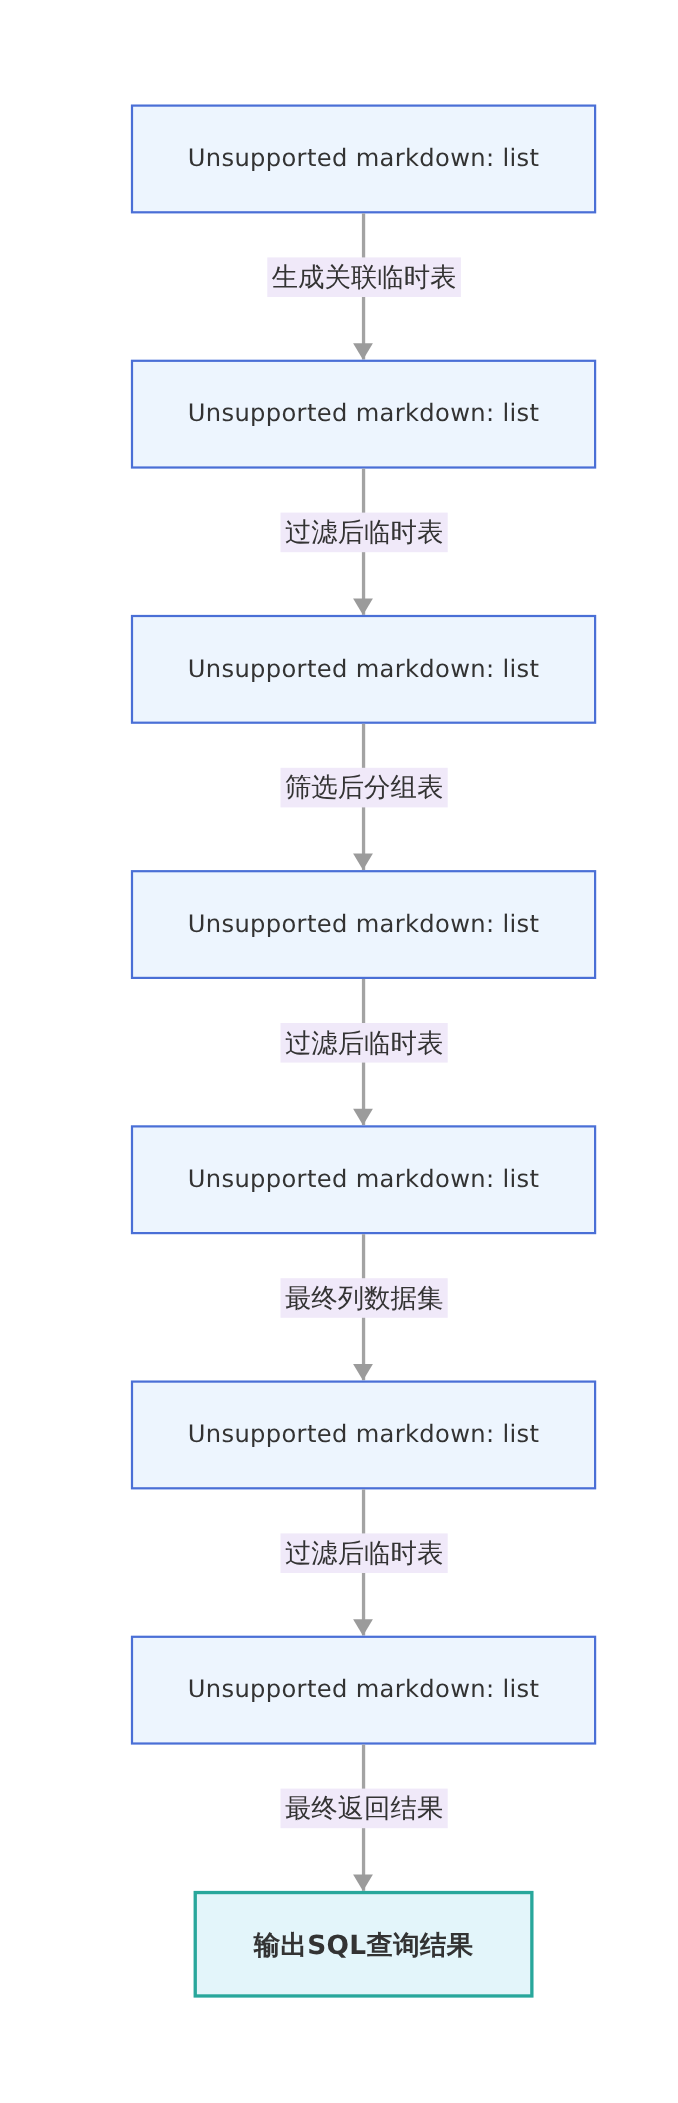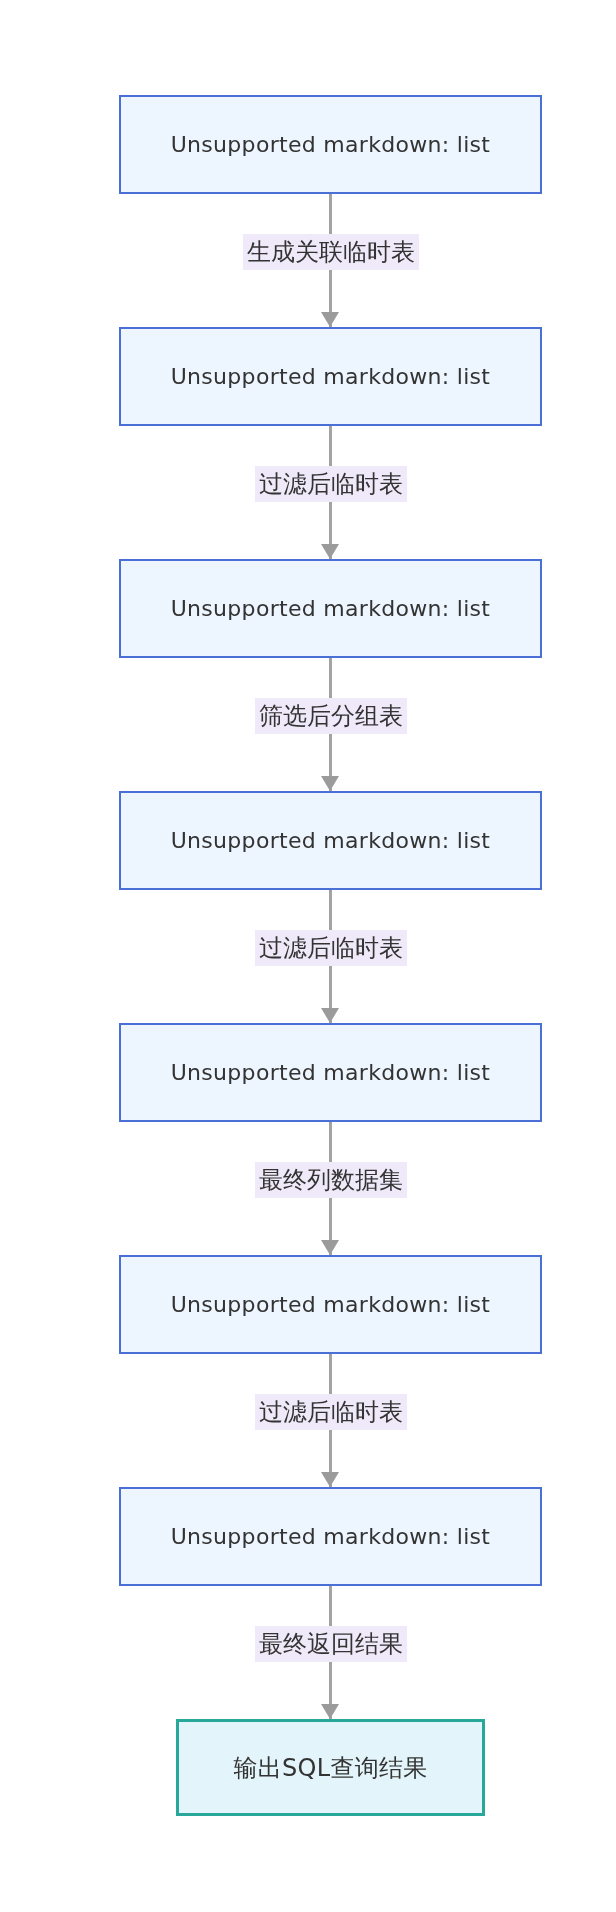--- a/index.html
+++ b/index.html
@@ -36,21 +36,21 @@
     white-space: nowrap;
   }
   .node.final {
     left: 153px;
     width: 309px;
     height: 97px;
     background: #e3f5fa;
     border: 3px solid #28a79b;
   }
   .node.final .node-label {
-    font-weight: normal;
+    font-weight: bold;
     font-size: 24px;
   }
   
   .edge {
     position: absolute;
     left: 0;
     width: 616px;
     height: 116px;
   }
   .edge-line {

